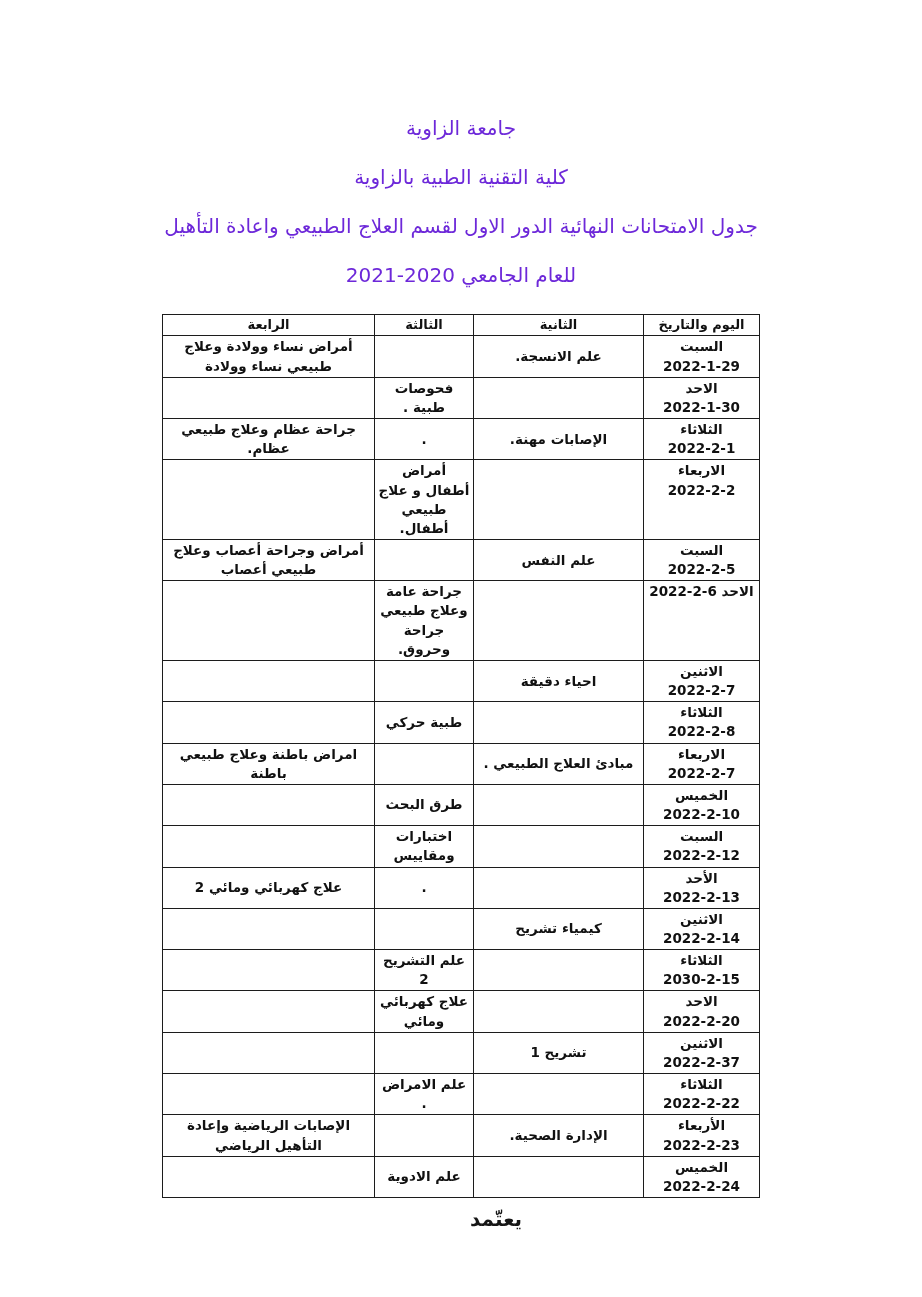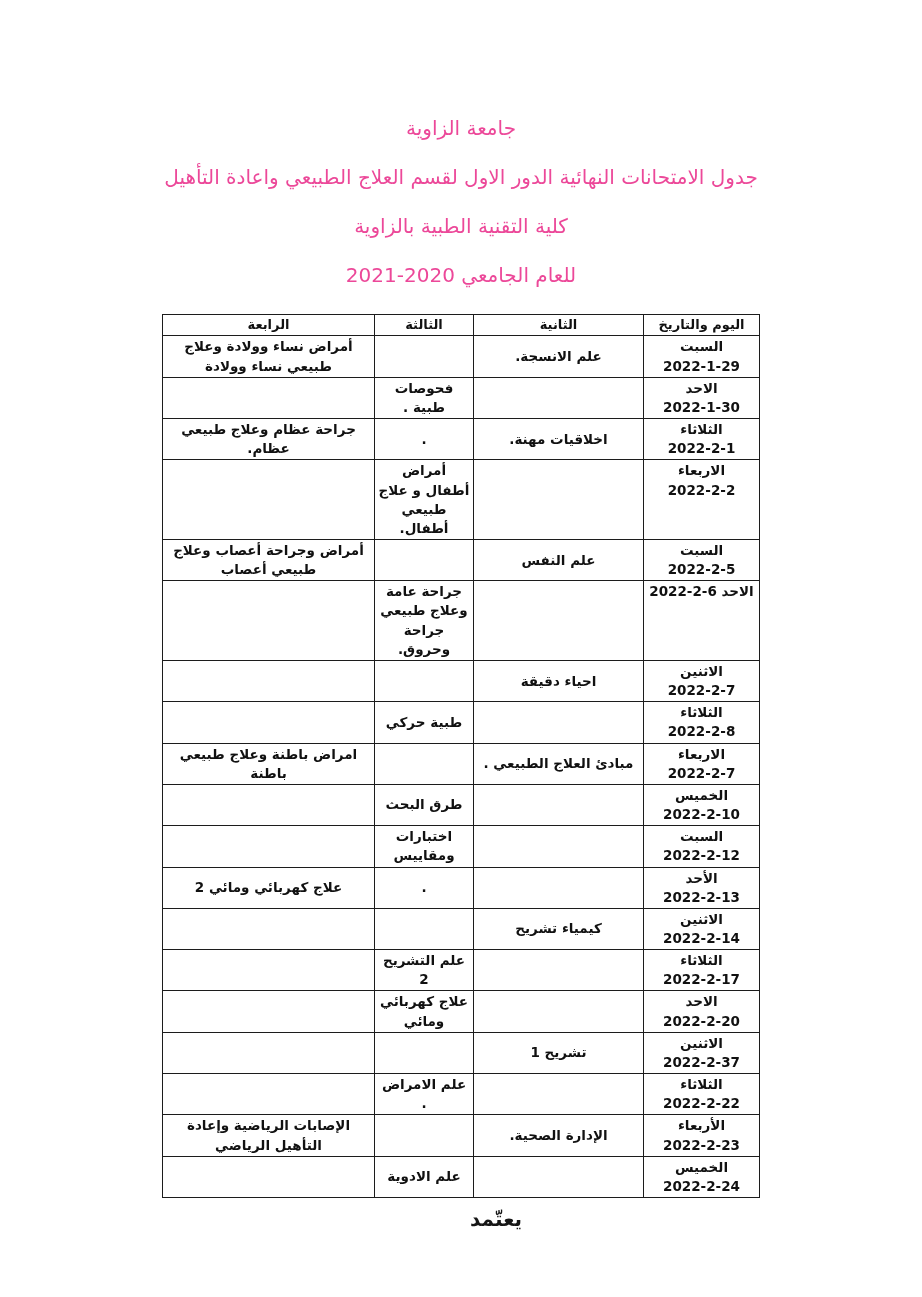--- a/index.html
+++ b/index.html
@@ -3,21 +3,21 @@
 <meta charset="utf-8">
 <style>
   html,body{margin:0;padding:0;}
   body{background:#ffffff;font-family:"DejaVu Sans",sans-serif;color:#111;}
   .page{
     width:922px;height:1297px;background:#ffffff;position:relative;
     margin:0 auto;overflow:hidden;direction:rtl;
   }
   .titles{padding-top:118px;text-align:center;}
   .title-line{
-    font-size:20px;font-weight:normal;color:#ec4899;
+    font-size:20px;font-weight:normal;color:#6d28d9;
     line-height:1;margin:0 0 29px 0;letter-spacing:0;
   }
   .exam-table{
     width:597px;margin:24px auto 0 auto;border-collapse:collapse;
     table-layout:fixed;direction:rtl;
   }
   .exam-table th,.exam-table td{
     border:1px solid #1c1c1c;
     font-weight:bold;font-size:13.5px;line-height:1.42;
     text-align:center;vertical-align:middle;
@@ -32,22 +32,22 @@
     color:#161616;transform:translateX(35px); 
   }
 </style>
 </head>
 <body>
 
 <div class="page">
 
   <div class="titles">
     <p class="title-line">جامعة الزاوية</p>
+    <p class="title-line">كلية التقنية الطبية بالزاوية</p>
     <p class="title-line">جدول الامتحانات النهائية الدور الاول لقسم العلاج الطبيعي واعادة التأهيل</p>
-    <p class="title-line">كلية التقنية الطبية بالزاوية</p>
     <p class="title-line">للعام الجامعي 2020‏-‏2021</p>
   </div>
 
   <table class="exam-table">
     <colgroup>
       <col style="width:116px">
       <col style="width:170px">
       <col style="width:99px">
       <col style="width:212px">
     </colgroup>
@@ -67,21 +67,21 @@
           <td class="c-fourth">أمراض نساء وولادة وعلاج طبيعي نساء وولادة</td>
         </tr>
         <tr>
           <td class="c-date">الاحد 30‏-‏1‏-‏2022</td>
           <td class="c-second"></td>
           <td class="c-third">فحوصات طبية .</td>
           <td class="c-fourth"></td>
         </tr>
         <tr>
           <td class="c-date">الثلاثاء 1‏-‏2‏-‏2022</td>
-          <td class="c-second">اخلاقيات مهنة.</td>
+          <td class="c-second">الإصابات مهنة.</td>
           <td class="c-third">.</td>
           <td class="c-fourth">جراحة عظام وعلاج طبيعي عظام.</td>
         </tr>
         <tr>
           <td class="c-date">الاربعاء 2‏-‏2‏-‏2022</td>
           <td class="c-second"></td>
           <td class="c-third">أمراض أطفال و علاج طبيعي أطفال.</td>
           <td class="c-fourth"></td>
         </tr>
         <tr>
@@ -132,21 +132,21 @@
           <td class="c-third">.</td>
           <td class="c-fourth">علاج كهربائي ومائي 2</td>
         </tr>
         <tr>
           <td class="c-date">الاثنين 14‏-‏2‏-‏2022</td>
           <td class="c-second">كيمياء تشريح</td>
           <td class="c-third"></td>
           <td class="c-fourth"></td>
         </tr>
         <tr>
-          <td class="c-date">الثلاثاء 17‏-‏2‏-‏2022</td>
+          <td class="c-date">الثلاثاء 15‏-‏2‏-‏2030</td>
           <td class="c-second"></td>
           <td class="c-third">علم التشريح 2</td>
           <td class="c-fourth"></td>
         </tr>
         <tr>
           <td class="c-date">الاحد 20‏-‏2‏-‏2022</td>
           <td class="c-second"></td>
           <td class="c-third">علاج كهربائي ومائي</td>
           <td class="c-fourth"></td>
         </tr>

